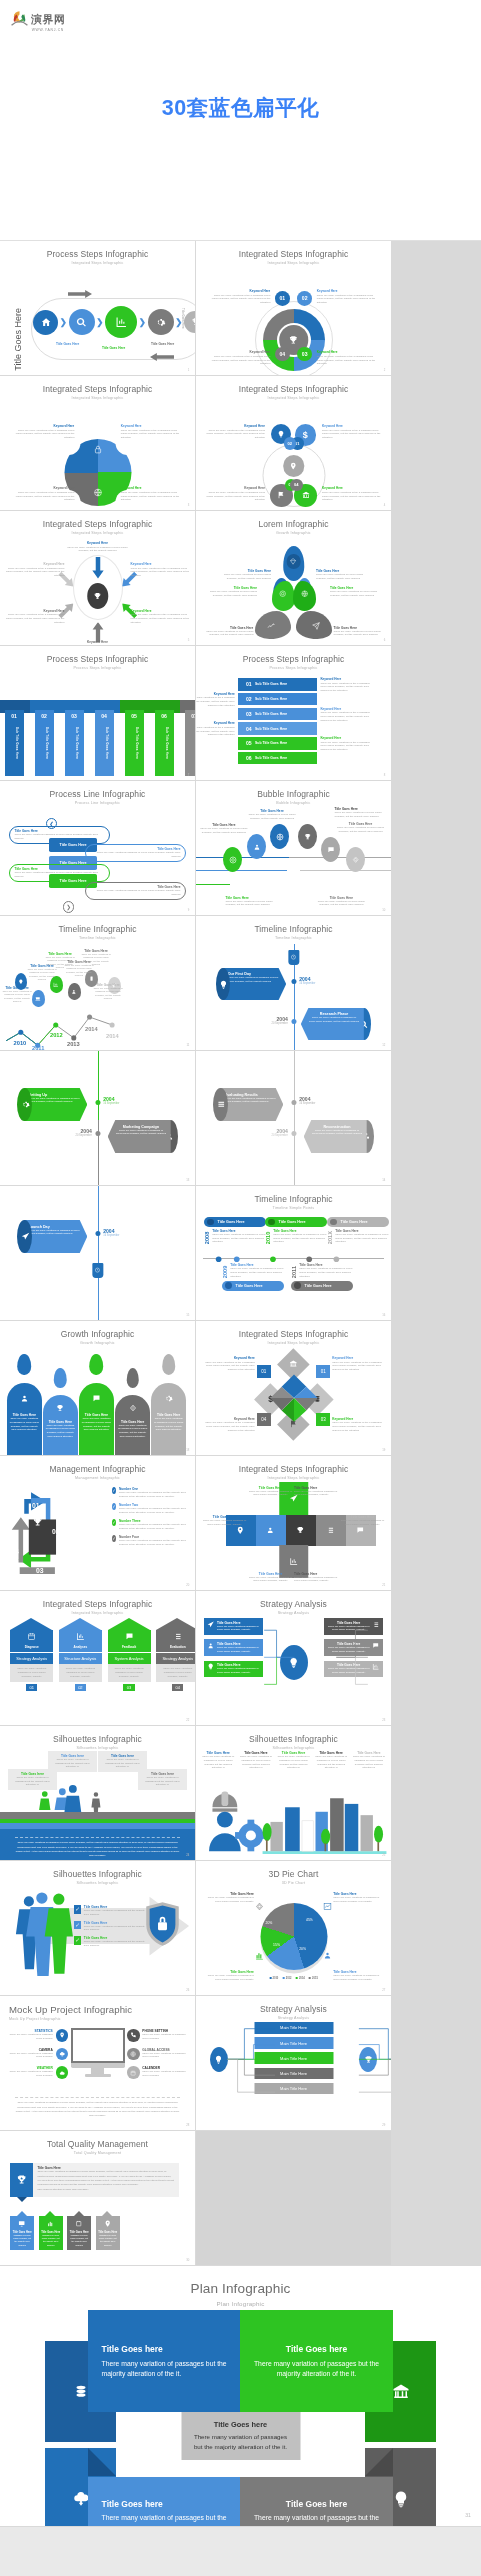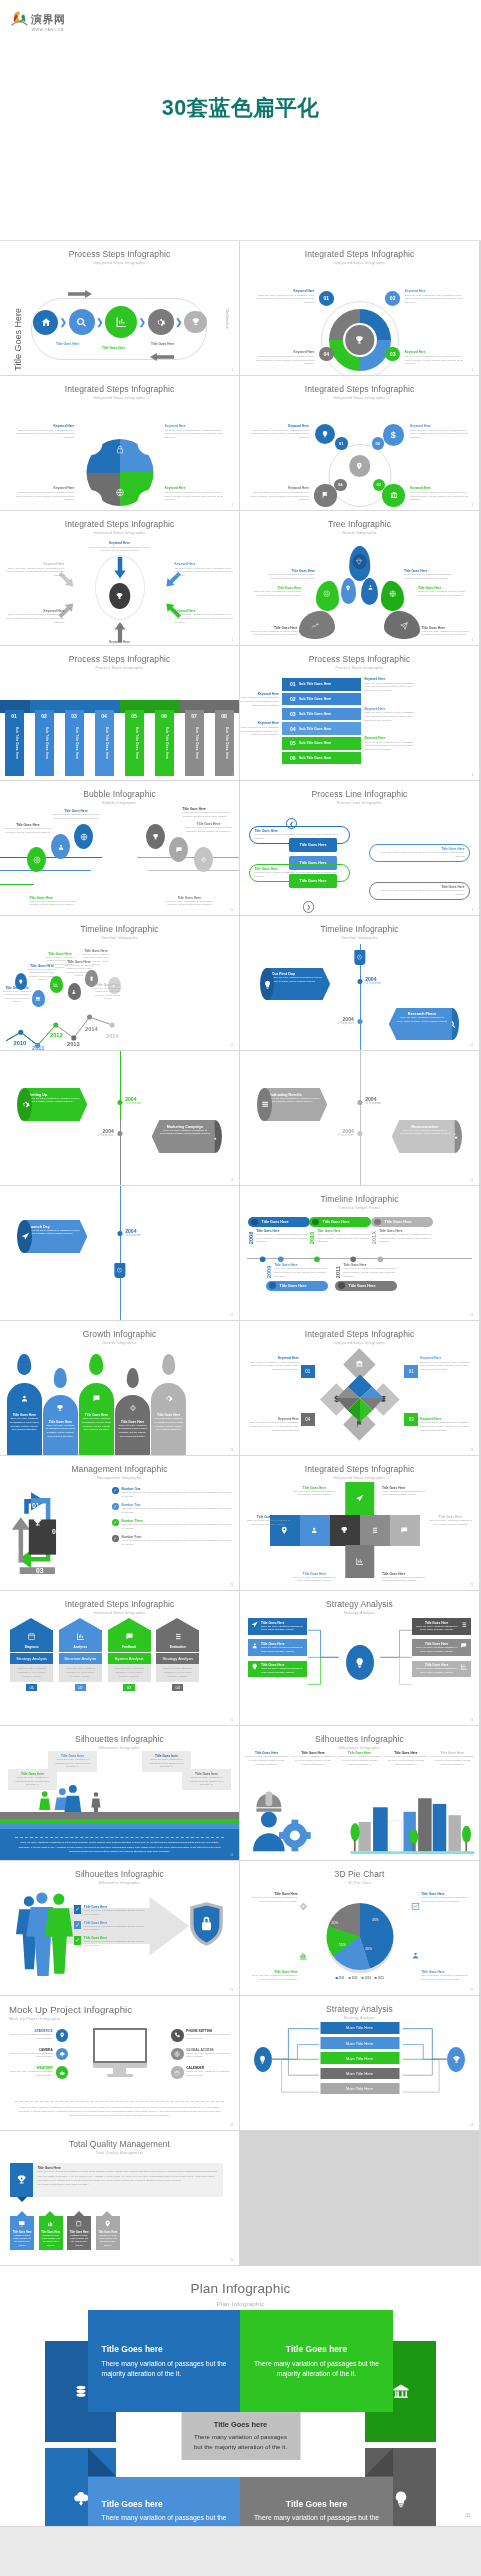--- a/index.html
+++ b/index.html
@@ -16,28 +16,28 @@
     background:#fff; height:241px; position:relative;
     border-bottom:0.6px solid #e0e0e0;
   }
   .logo { position:absolute; left:11.3px; top:10.2px; display:flex; flex-direction:column; }
   .logo-row { display:flex; align-items:flex-end; gap:2.8px; }
   .logo-mark { width:17px; height:17px; position:relative; }
   .logo-text { font-size:10.8px; letter-spacing:0.6px; color:#6b6b6b; font-weight:bold; }
   .logo-url { font-size:3.4px; color:#8a8a8a; letter-spacing:0.7px; margin-left:20.4px; margin-top:1.1px;}
   .cover-title {
     position:absolute; left:0; right:0; top:96px;
-    text-align:center; color:#0f766e; font-weight:bold;
+    text-align:center; color:#3b82f6; font-weight:bold;
     font-size:21.5px; line-height:1.18; letter-spacing:0.6px;
   }
 
   
   .grid { display:flex; flex-wrap:wrap; background:#d9d9d9; }
   .slide {
-    width:240px; height:135px; background:#fff; position:relative;
+    width:196px; height:135px; background:#fff; position:relative;
     border-right:0.6px solid #d9d9d9; border-bottom:0.6px solid #d9d9d9;
     overflow:hidden;
   }
   .slide.empty { background:#d4d4d4; }
   .slide.full { width:481px; height:261px; border-right:none; }
 
   .s-title { text-align:center; font-size:8.5px; color:#6e6e6e; margin-top:8px; font-weight:300; letter-spacing:0.1px;}
   .s-sub   { text-align:center; font-size:3.7px; color:#b0b0b0; margin-top:1.7px; letter-spacing:0.2px; }
   .s-title.left { text-align:left; padding-left:9px; font-size:9.6px; }
   .s-sub.left   { text-align:left; padding-left:9px; }
@@ -423,21 +423,21 @@
         <div class="kw t-l">Keyword Here</div>
         <div class="bd">There are many variations of the a passages lorem ipsum available, but the majority have suffered of the alteration</div>
       </div>
       <div style="position:absolute;left:50%;bottom:0px;transform:translateX(-50%);width:62px;text-align:center;">
         <div class="kw t-d">Keyword Here</div>
       </div>
       <div class="pnum">5</div>
     </div>
 
     <div class="slide">
-      <div class="s-title">Tree Infographic</div>
+      <div class="s-title">Lorem Infographic</div>
       <div class="s-sub">Growth Infographic</div>
       <div class="leaf" style="left:50%;top:35px;transform:translateX(-50%);width:21.5px;height:35px;background:#2170b8;border-radius:50% 50% 50% 50%/58% 58% 42% 42%;"></div>
       <div class="abs circ" style="left:50%;top:43px;transform:translateX(-50%);width:14.7px;height:14.7px;background:#195a96;">
         <svg width="6.8" height="6.8" viewBox="0 0 24 24" class="ico">
             <path d="M12 2 3 9l9 13 9-13z" fill="none" stroke="#fff" stroke-width="1.6"></path>
             <path d="M3 9h18" stroke="#fff" stroke-width="1.3"></path>
           </svg>
       </div>
       <div class="leaf" style="left:101px;top:67px;width:14.7px;height:26px;background:#4a90d9;"></div>
       <div class="abs" style="left:105px;top:72px;">
@@ -617,20 +617,53 @@
           </div>
         </div>
         <div style="display:flex;align-items:center;">
           <div class="ban" style="background:#2ec422;width:79px;">
             <span class="bn">06</span>
             <span class="bt">Sub Title Goes Here</span>
           </div>
         </div>
       </div>
       <div class="pnum">8</div>
+    </div>
+
+    <div class="slide">
+      <div class="s-title">Process Line Infographic</div>
+      <div class="s-sub">Process Line Infographic</div>
+      <div class="circ" style="position:absolute;left:46px;top:37px;width:11.3px;height:11.3px;background:#fff;border:1.7px solid #2170b8;color:#2170b8;font-size:5.7px;">❮</div>
+      <div class="pill" style="left:9px;top:45px;width:101px;border-color:#2170b8;">
+        <div class="ttl t-b1">Title Goes Here</div>
+        <div class="bd">There are many variations passages of lorem ipsum available  majority have suffered</div>
+      </div>
+      <div class="btn-pill c-b1" style="left:49px;top:57px;width:48px;height:13.6px;">
+          <span>Title Goes Here</span>
+        </div>
+      <div class="pill" style="right:9px;top:63px;width:101px;border-color:#4a90d9;text-align:right;">
+        <div class="ttl t-b2">Title Goes Here</div>
+        <div class="bd">There are many variations passages of lorem ipsum available  majority have suffered</div>
+      </div>
+      <div class="btn-pill c-b2" style="left:49px;top:75px;width:48px;height:13.6px;">
+          <span>Title Goes Here</span>
+        </div>
+      <div class="pill" style="left:9px;top:83px;width:101px;border-color:#2ec422;">
+        <div class="ttl t-g">Title Goes Here</div>
+        <div class="bd">There are many variations passages of lorem ipsum available  majority have suffered</div>
+      </div>
+      <div class="btn-pill c-g" style="left:49px;top:93px;width:48px;height:13.6px;">
+          <span>Title Goes Here</span>
+        </div>
+      <div class="pill" style="right:9px;top:101px;width:101px;border-color:#7b7b7b;text-align:right;">
+        <div class="ttl t-d">Title Goes Here</div>
+        <div class="bd">There are many variations passages of lorem ipsum available  majority have suffered</div>
+      </div>
+      <div class="circ" style="position:absolute;left:63px;bottom:2.3px;width:11.3px;height:11.3px;background:#fff;border:1.7px solid #7b7b7b;color:#7b7b7b;font-size:5.7px;">❯</div>
+      <div class="pnum">9</div>
     </div>
 
     <div class="slide">
       <div class="s-title">Bubble Infographic</div>
       <div class="s-sub">Bubble Infographic</div>
       <div style="position:absolute;left:0;top:76px;width:102px;height:1.1px;background:#2170b8;"></div>
       <div style="position:absolute;left:0;top:89px;width:91px;height:1.1px;background:#4a90d9;"></div>
       <div style="position:absolute;left:0;top:103px;width:34px;height:1.1px;background:#2ec422;"></div>
       <div style="position:absolute;right:0;top:76px;width:102px;height:1.1px;background:#a8a8a8;"></div>
       <div style="position:absolute;right:0;top:89px;width:91px;height:1.1px;background:#c4c4c4;"></div>
@@ -686,53 +719,20 @@
       </div>
       <div style="position:absolute;right:4.5px;top:41px;width:52px;text-align:center;">
         <div class="ttl t-d">Title Goes Here</div>
         <div class="bd">There are many variations of Lorem Ipsum available, but the majority have suffered</div>
       </div>
       <div style="position:absolute;right:22.7px;bottom:8px;width:54px;text-align:center;">
         <div class="ttl t-d">Title Goes Here</div>
         <div class="bd">There are many variations of Lorem Ipsum available, but the majority have suffered</div>
       </div>
       <div class="pnum">10</div>
-    </div>
-
-    <div class="slide">
-      <div class="s-title">Process Line Infographic</div>
-      <div class="s-sub">Process Line Infographic</div>
-      <div class="circ" style="position:absolute;left:46px;top:37px;width:11.3px;height:11.3px;background:#fff;border:1.7px solid #2170b8;color:#2170b8;font-size:5.7px;">❮</div>
-      <div class="pill" style="left:9px;top:45px;width:101px;border-color:#2170b8;">
-        <div class="ttl t-b1">Title Goes Here</div>
-        <div class="bd">There are many variations passages of lorem ipsum available  majority have suffered</div>
-      </div>
-      <div class="btn-pill c-b1" style="left:49px;top:57px;width:48px;height:13.6px;">
-          <span>Title Goes Here</span>
-        </div>
-      <div class="pill" style="right:9px;top:63px;width:101px;border-color:#4a90d9;text-align:right;">
-        <div class="ttl t-b2">Title Goes Here</div>
-        <div class="bd">There are many variations passages of lorem ipsum available  majority have suffered</div>
-      </div>
-      <div class="btn-pill c-b2" style="left:49px;top:75px;width:48px;height:13.6px;">
-          <span>Title Goes Here</span>
-        </div>
-      <div class="pill" style="left:9px;top:83px;width:101px;border-color:#2ec422;">
-        <div class="ttl t-g">Title Goes Here</div>
-        <div class="bd">There are many variations passages of lorem ipsum available  majority have suffered</div>
-      </div>
-      <div class="btn-pill c-g" style="left:49px;top:93px;width:48px;height:13.6px;">
-          <span>Title Goes Here</span>
-        </div>
-      <div class="pill" style="right:9px;top:101px;width:101px;border-color:#7b7b7b;text-align:right;">
-        <div class="ttl t-d">Title Goes Here</div>
-        <div class="bd">There are many variations passages of lorem ipsum available  majority have suffered</div>
-      </div>
-      <div class="circ" style="position:absolute;left:63px;bottom:2.3px;width:11.3px;height:11.3px;background:#fff;border:1.7px solid #7b7b7b;color:#7b7b7b;font-size:5.7px;">❯</div>
-      <div class="pnum">9</div>
     </div>
 
     <div class="slide">
       <div class="s-title">Timeline Infographic</div>
       <div class="s-sub">Timeline Infographic</div>
       <svg class="abs" style="left:0;top:74px;" width="240" height="62" viewBox="0 0 424 110">
         <polyline points="10,90 36,75 66,98 98,62 130,85 158,48 198,62" fill="none" stroke="#8c8c8c" stroke-width="1.6"></polyline>
         <polyline points="10,90 36,75 66,98 98,62" fill="none" stroke="#2ec422" stroke-width="1.6"></polyline>
         <polyline points="10,90 36,75 66,98" fill="none" stroke="#2170b8" stroke-width="1.6"></polyline>
         <circle cx="36" cy="75" r="4.5" fill="#2170b8"></circle>

